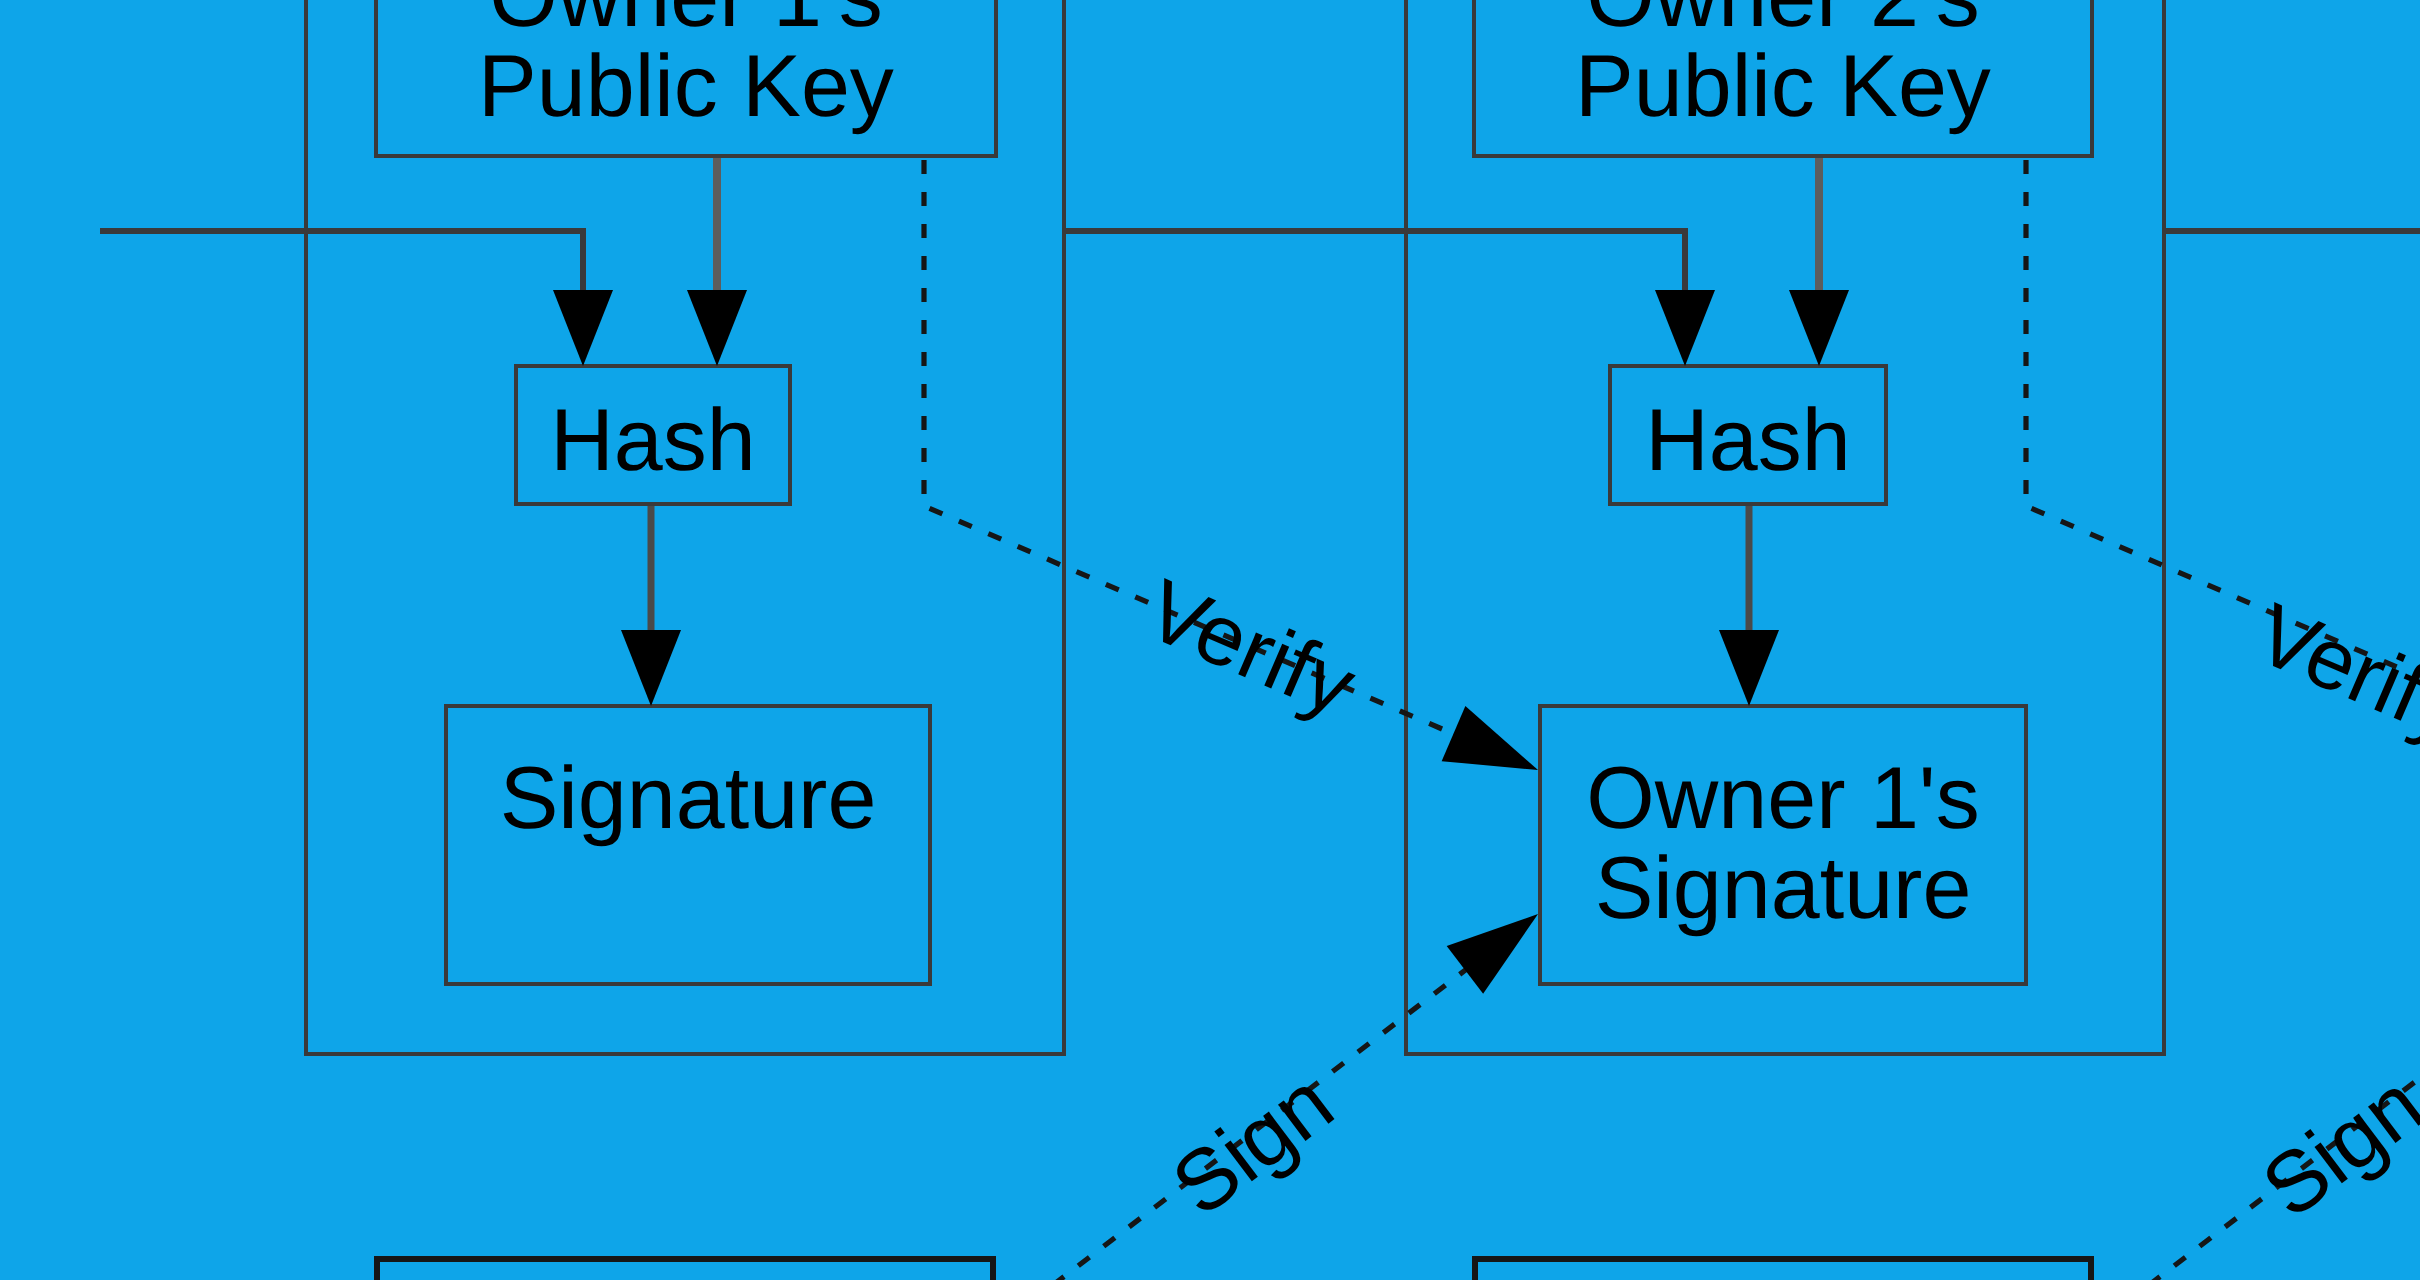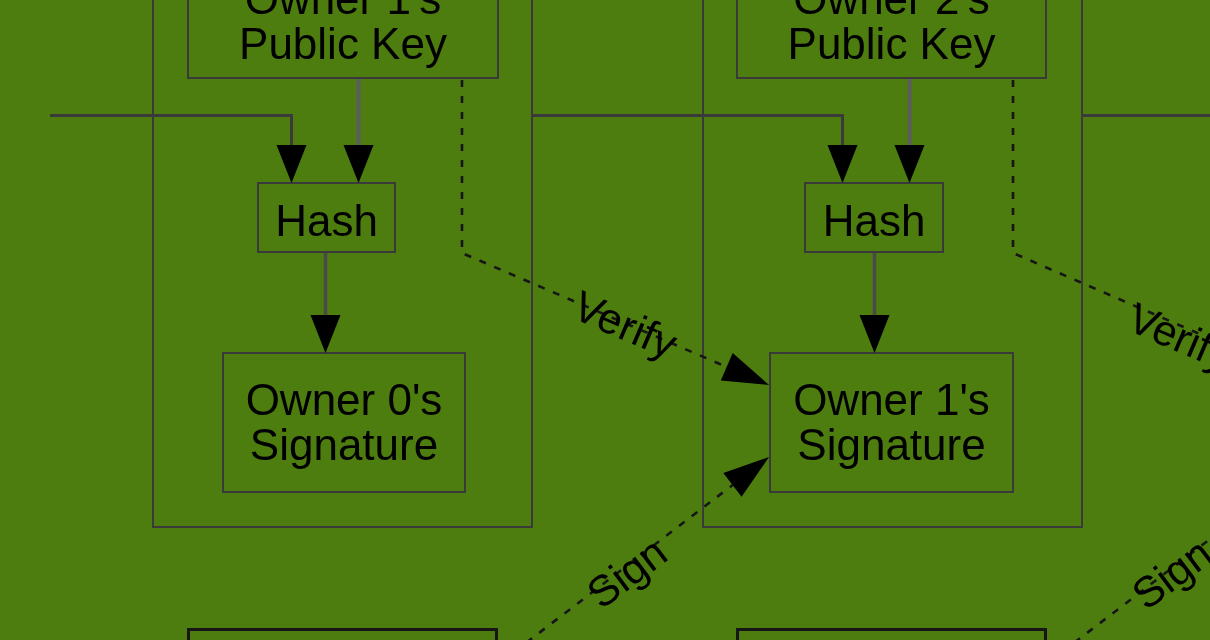--- a/index.html
+++ b/index.html
@@ -1,17 +1,17 @@
 <!DOCTYPE html>
 <html><head>
 <meta charset="utf-8">
 <style>
   html,body{margin:0;padding:0;background:#fff;}
   .canvas{
-    position:relative;width:1210px;height:640px;background:#4d7c0f;
+    position:relative;width:1210px;height:640px;background:#0ea5e9;
     overflow:hidden;font-family:"Liberation Sans",sans-serif;
   }
   .box{position:absolute;border:2px solid #3a3a3a;box-sizing:border-box;background:transparent;}
   .box.heavy{border-width:3px;border-color:#161616;}
   .lines{position:absolute;left:0;top:0;width:1210px;height:640px;}
   .txt{position:absolute;color:#000;font-size:44px;line-height:45px;text-align:center;}
   .rot{position:absolute;color:#000;font-size:43px;line-height:45px;white-space:nowrap;}
   .rot.verify-l{left:625px;top:325px;transform:translate(-50%,-50%) rotate(23.3deg);}
   .rot.verify-r{left:1180px;top:337px;transform:translate(-50%,-50%) rotate(23.3deg);}
   .rot.sign-l{left:627px;top:573px;transform:translate(-50%,-50%) rotate(-37deg);}
@@ -72,21 +72,20 @@
   </div>
   <div class="txt" style="left:736px;top:-24px;width:311px;">
     <div>Owner 2's</div>
     <div>Public Key</div>
   </div>
 
   <div class="txt" style="left:257px;top:198px;width:139px;">Hash</div>
   <div class="txt" style="left:804px;top:198px;width:140px;">Hash</div>
 
   <div class="txt" style="left:222px;top:377px;width:244px;">
-    <div>Owner 0's</div>
     <div>Signature</div>
   </div>
   <div class="txt" style="left:769px;top:377px;width:245px;">
     <div>Owner 1's</div>
     <div>Signature</div>
   </div>
 
   <div class="rot verify-l">Verify</div>
   <div class="rot verify-r">Verify</div>
   <div class="rot sign-l">Sign</div>

